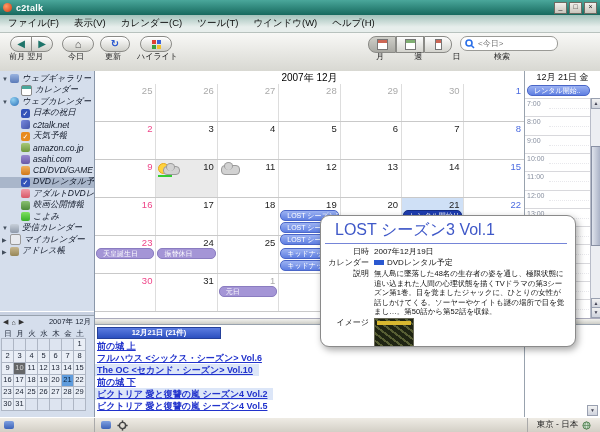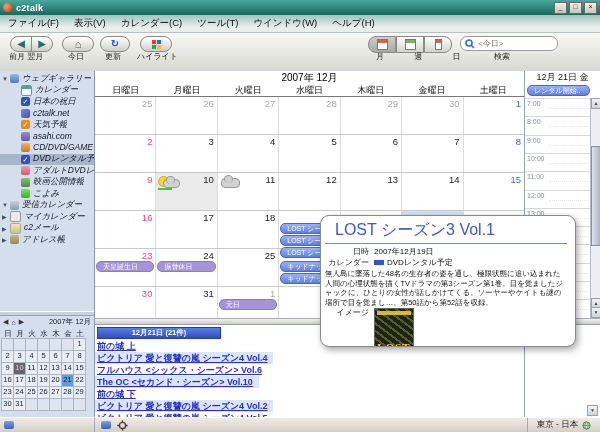--- a/index.html
+++ b/index.html
@@ -229,34 +229,44 @@
           <div class="tree-row">
             <span class="tri">▼</span>
             <span class="tico ic-gallery"></span>
             <span class="tlabel">ウェブギャラリー</span>
           </div>
           <div class="tree-row child">
             <span class="tri"></span>
             <span class="tico ic-calendar"></span>
             <span class="tlabel">カレンダー</span>
           </div>
+          <div class="tree-row">
+            <span class="tri">▼</span>
+            <span class="tico ic-globe"></span>
+            <span class="tlabel">ウェブカレンダー</span>
+          </div>
           <div class="tree-row child">
             <span class="tri"></span>
             <span class="tico ic-check-blue">✓</span>
             <span class="tlabel">日本の祝日</span>
           </div>
           <div class="tree-row child">
             <span class="tri"></span>
             <span class="tico ic-c2talk"></span>
             <span class="tlabel">c2talk.net</span>
           </div>
           <div class="tree-row child">
             <span class="tri"></span>
             <span class="tico ic-check-orange">✓</span>
             <span class="tlabel">天気予報</span>
+          </div>
+          <div class="tree-row child">
+            <span class="tri"></span>
+            <span class="tico ic-amazon"></span>
+            <span class="tlabel">amazon.co.jp</span>
           </div>
           <div class="tree-row child">
             <span class="tri"></span>
             <span class="tico ic-asahi"></span>
             <span class="tlabel">asahi.com</span>
           </div>
           <div class="tree-row child">
             <span class="tri"></span>
             <span class="tico ic-cd"></span>
             <span class="tlabel">CD/DVD/GAME発..</span>
@@ -283,25 +293,20 @@
           </div>
           <div class="tree-row">
             <span class="tri">▼</span>
             <span class="tico ic-inbox"></span>
             <span class="tlabel">受信カレンダー</span>
           </div>
           <div class="tree-row">
             <span class="tri">▶</span>
             <span class="tico ic-mycal"></span>
             <span class="tlabel">マイカレンダー</span>
-          </div>
-          <div class="tree-row">
-            <span class="tri">▶</span>
-            <span class="tico ic-mail"></span>
-            <span class="tlabel">c2メール</span>
           </div>
           <div class="tree-row">
             <span class="tri">▶</span>
             <span class="tico ic-address"></span>
             <span class="tlabel">アドレス帳</span>
           </div>
         </div>
       <div class="vsplit"></div>
       <div class="minical">
         <div class="mc-head">
@@ -362,29 +367,20 @@
             <div class="mc-cell empty"></div>
           </div>
       </div>
     </div>
 
     <div class="rightcol">
       <div class="toprow">
 
         <div class="monthview">
           <div class="cal-title">2007年 12月</div>
-          <div class="cal-wd">
-              <div>日曜日</div>
-              <div>月曜日</div>
-              <div>火曜日</div>
-              <div>水曜日</div>
-              <div>木曜日</div>
-              <div>金曜日</div>
-              <div>土曜日</div>
-            </div>
           <div class="weeks">
               <div class="week">
                 <div class="cell">
                   <span class="num muted">25</span>
                 </div>
                 <div class="cell">
                   <span class="num muted">26</span>
                 </div>
                 <div class="cell">
                   <span class="num muted">27</span>
@@ -599,21 +595,20 @@
         </div>
       </div>
 
       <div class="hsplit"></div>
 
       <div class="bottomrow">
         <div class="listpanel">
           <div class="blist-head">12月21日 (21件)</div>
           <div>
               <div class="blist-item">前の城 上</div>
-              <div class="blist-item alt">ビクトリア 愛と復讐の嵐 シーズン4 Vol.4</div>
               <div class="blist-item">フルハウス &lt;シックス・シーズン&gt; Vol.6</div>
               <div class="blist-item alt">The OC &lt;セカンド・シーズン&gt; Vol.10</div>
               <div class="blist-item">前の城 下</div>
               <div class="blist-item alt">ビクトリア 愛と復讐の嵐 シーズン4 Vol.2</div>
               <div class="blist-item">ビクトリア 愛と復讐の嵐 シーズン4 Vol.5</div>
             </div>
         </div>
         <div class="bottomright">
           <span class="corner-btn">▼</span>
         </div>
@@ -652,20 +647,21 @@
     <div class="p-rule"></div>
     <div class="p-row">
       <span class="p-label">日時</span>
       <span class="p-value">2007年12月19日</span>
     </div>
     <div class="p-row">
       <span class="p-label">カレンダー</span>
       <span class="p-value"><span class="p-swatch"></span><span>DVDレンタル予定</span></span>
     </div>
     <div class="p-row">
+      <span class="p-label">説明</span>
       <span class="p-value p-desc">無人島に墜落した48名の生存者の姿を通し、極限状態に追い込まれた人間の心理状態を描くTVドラマの第3シーズン第1巻。目を覚ましたジャックに、ひとりの女性が話しかけてくる。ソーヤーやケイトも謎の場所で目を覚まし…。第50話から第52話を収録。</span>
     </div>
     <div class="p-row">
       <span class="p-label">イメージ</span>
       <span class="p-value">
         <span class="cover" style="display:inline-block;">
           <span class="cover-title">LOST</span>
           
         </span>
       </span>

